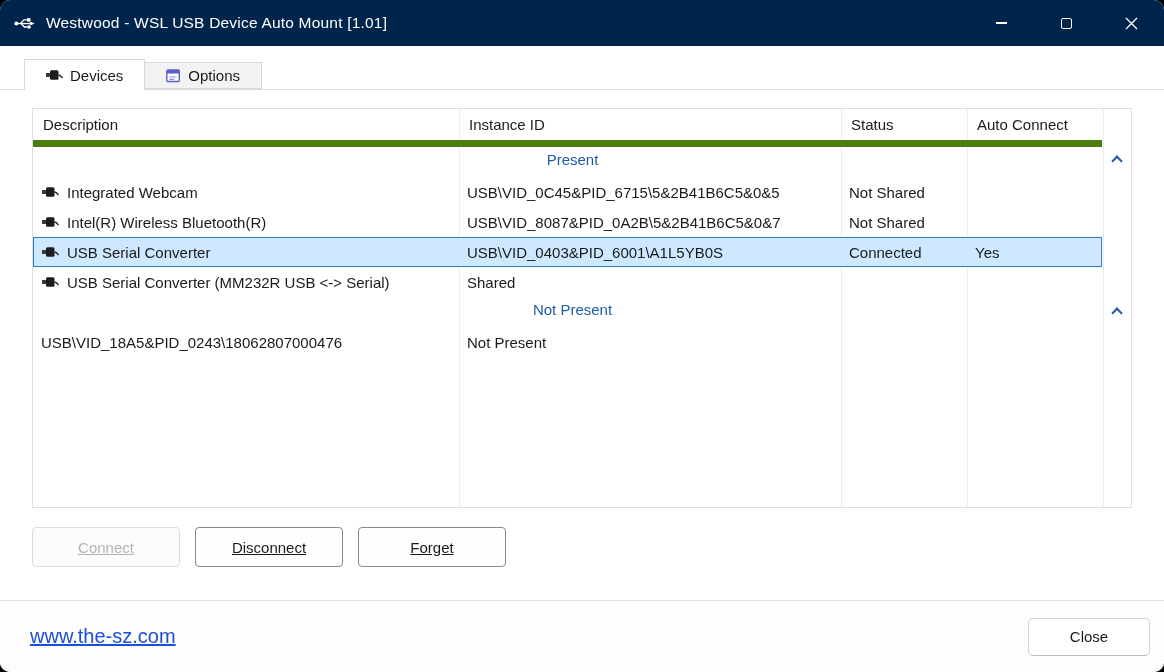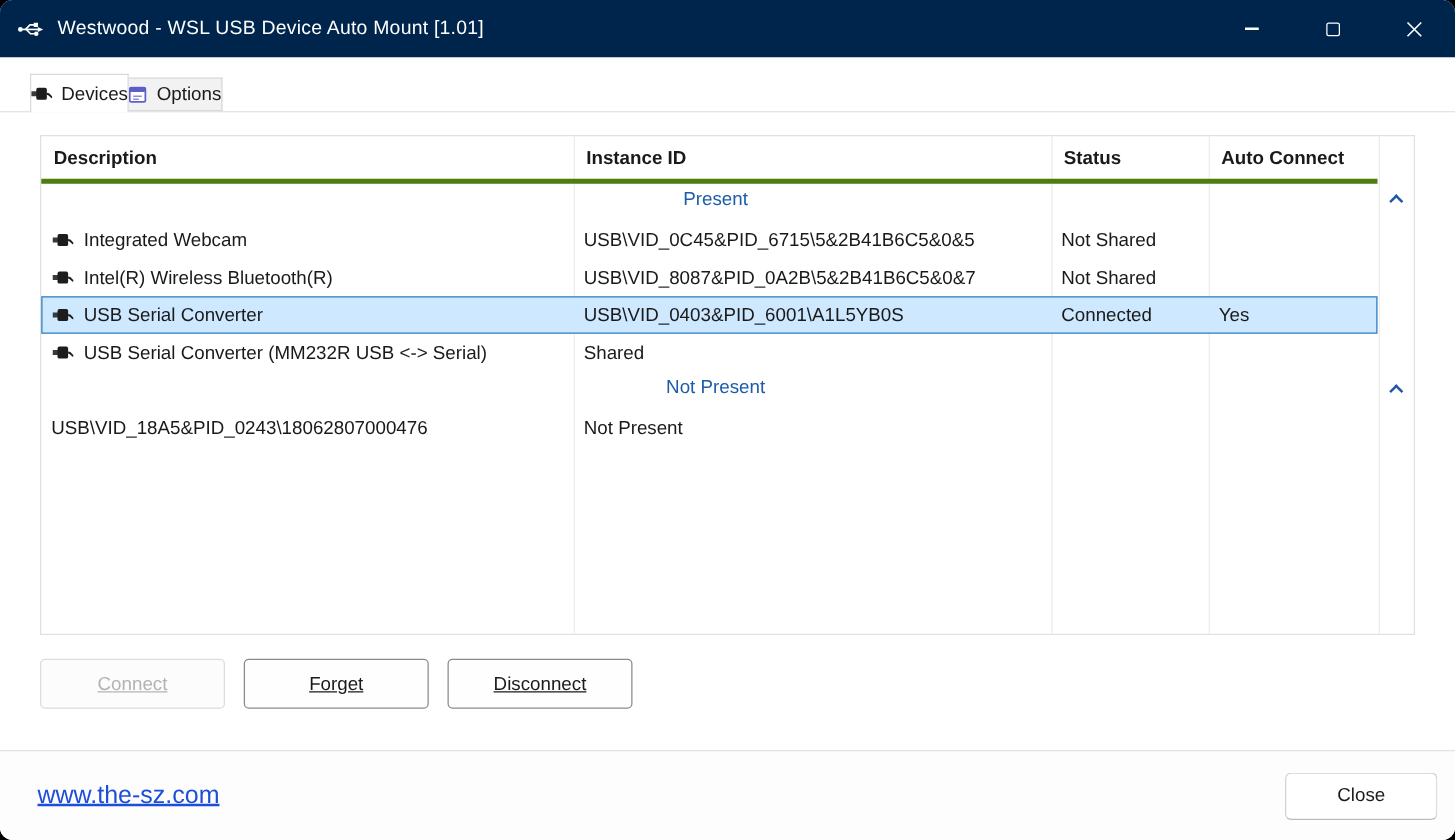--- a/index.html
+++ b/index.html
@@ -34,21 +34,21 @@
   
   .tabstrip {
     display: flex; align-items: flex-end;
     padding: 13px 0 0 24px;
     border-bottom: 1px solid #dcdcdc;
     background: #fff;
   }
   .tab {
     display: flex; align-items: center; gap: 7px;
     font-size: 15px; color: #1a1a1a;
-    padding: 0 0;
+    padding: 0 21px;
     border: 1px solid #d9d9d9;
     cursor: default;
   }
   .tab.active {
     height: 31px; background: #fff;
     border-bottom: none; margin-bottom: -1px;
     position: relative; z-index: 2;
   }
   .tab.inactive {
     height: 27px; background: #f2f2f2; border-left: none;
@@ -71,22 +71,22 @@
     width: 8px; height: 8px;
     border-top: 2px solid #2257a5; border-left: 2px solid #2257a5;
     transform: rotate(45deg);
     cursor: pointer;
   }
   .rows { position: absolute; left: 0; top: 0; right: 29px; bottom: 0; }
   .vsep { position: absolute; top: 0; bottom: 0; width: 1px; background: #ececec; z-index: 0; }
   .hrow {
     display: grid; grid-template-columns: 426px 382px 126px 1fr;
     height: 38px; align-items: center;
-    border-bottom: 4px solid #4d7c0f;
-    position: relative; z-index: 1; font-weight: bold;
+    border-bottom: 7px solid #4d7c0f;
+    position: relative; z-index: 1;
   }
   .hcell { padding-left: 10px; }
   .group-row {
     display: flex; align-items: center;
     height: 26px; margin-top: 4px; padding-left: 10px;
     position: relative; z-index: 1; flex-direction: column;
   }
   .group-label { color: #1d5ca9; font-size: 15px; white-space: nowrap; }
   .group-line { flex: 1; height: 1px; background: #d9e6f2; margin: 0 5px 0 10px; }
   .drow {
@@ -285,22 +285,22 @@
       </div>
 
       <div class="lane">
         <span class="chev" style="top:48px"></span>
         <span class="chev" style="top:200px"></span>
       </div>
     </div>
 
     <div class="btn-row">
       <button class="btn disabled" aria-disabled="true">Connect</button>
+      <button class="btn">Disconnect</button>
       <button class="btn">Forget</button>
-      <button class="btn">Disconnect</button>
     </div>
   </div>
 
   <div class="footer">
     <a class="site-link">www.the-sz.com</a>
     <button class="close-btn">Close</button>
   </div>
 
 </div>
 

